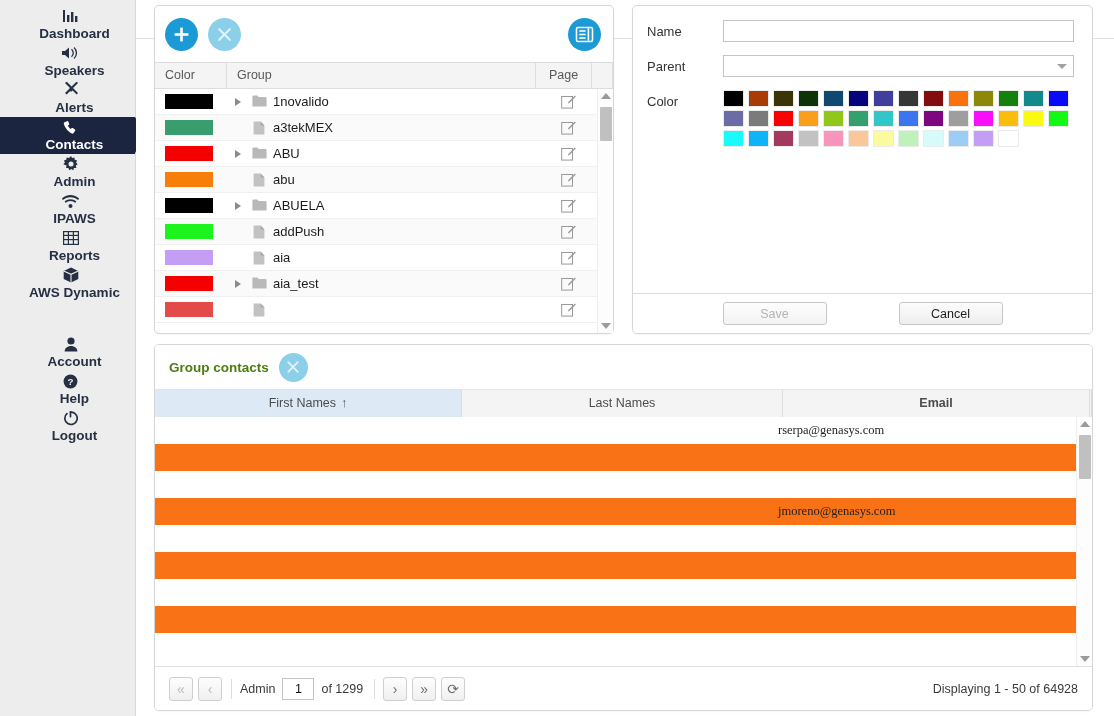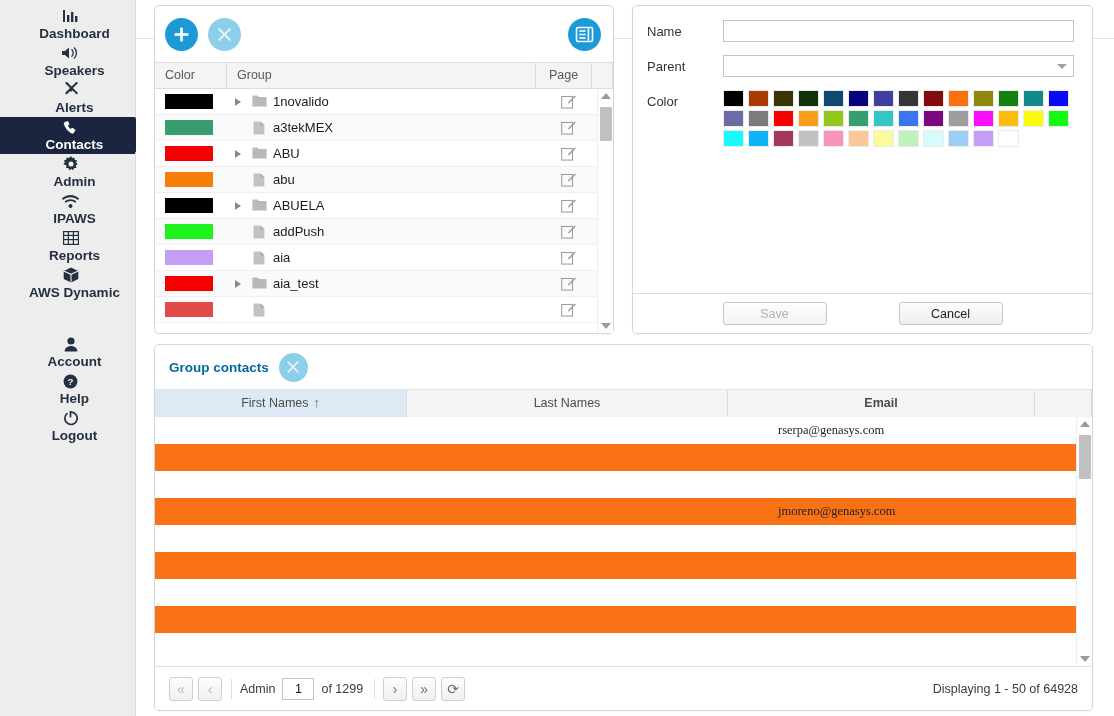--- a/index.html
+++ b/index.html
@@ -261,35 +261,35 @@
   
   #contacts-panel { left: 18px; top: 344px; width: 939px; height: 367px; }
   #contacts-head {
     height: 45px;
     display: flex; align-items: center;
     padding-left: 14px;
     border-bottom: 1px solid #e4e4e4;
     background: #fff;
     border-radius: 4px 4px 0 0;
   }
-  #contacts-title { font-size: 13.5px; font-weight: bold; color: #0369a1; margin-right: 10px; }
+  #contacts-title { font-size: 13.5px; font-weight: bold; color: #4d7c0f; margin-right: 10px; }
   .round-btn.sm { width: 29px; height: 29px; flex: 0 0 29px; }
 
   .ct-head { display: flex; height: 27px; border-bottom: 1px solid #d9d9d9; }
   .ct-head .th {
     height: 27px; line-height: 26px;
     font-size: 12.5px; color: #4c4c4c;
     text-align: center;
     background: #f4f4f4;
     border-right: 1px solid #ddd;
     overflow: hidden; white-space: nowrap;
     cursor: pointer;
   }
   .ct-head .th.sorted { background: #ddeaf5; }
-  .th-1 { width: 252px; }
+  .th-1 { width: 307px; }
   .th-2 { width: 321px; }
   .th-3 { width: 307px; font-weight: bold; }
   .th-4 { flex: 1 1 auto; border-right: none; }
   .sort-ico { margin-left: 5px; color: #5b5b5b; }
 
   #ct-body { position: relative; height: 249px; overflow: hidden; }
   .ct-row { display: flex; height: 27px; align-items: center; font-size: 12.5px; color: #1f1f1f; }
   .ct-row.alt { background: #f97316; }
   .ct-row .td { height: 27px; line-height: 26px; padding: 0 8px; overflow: hidden; white-space: nowrap; }
   .td-1 { width: 307px; }

